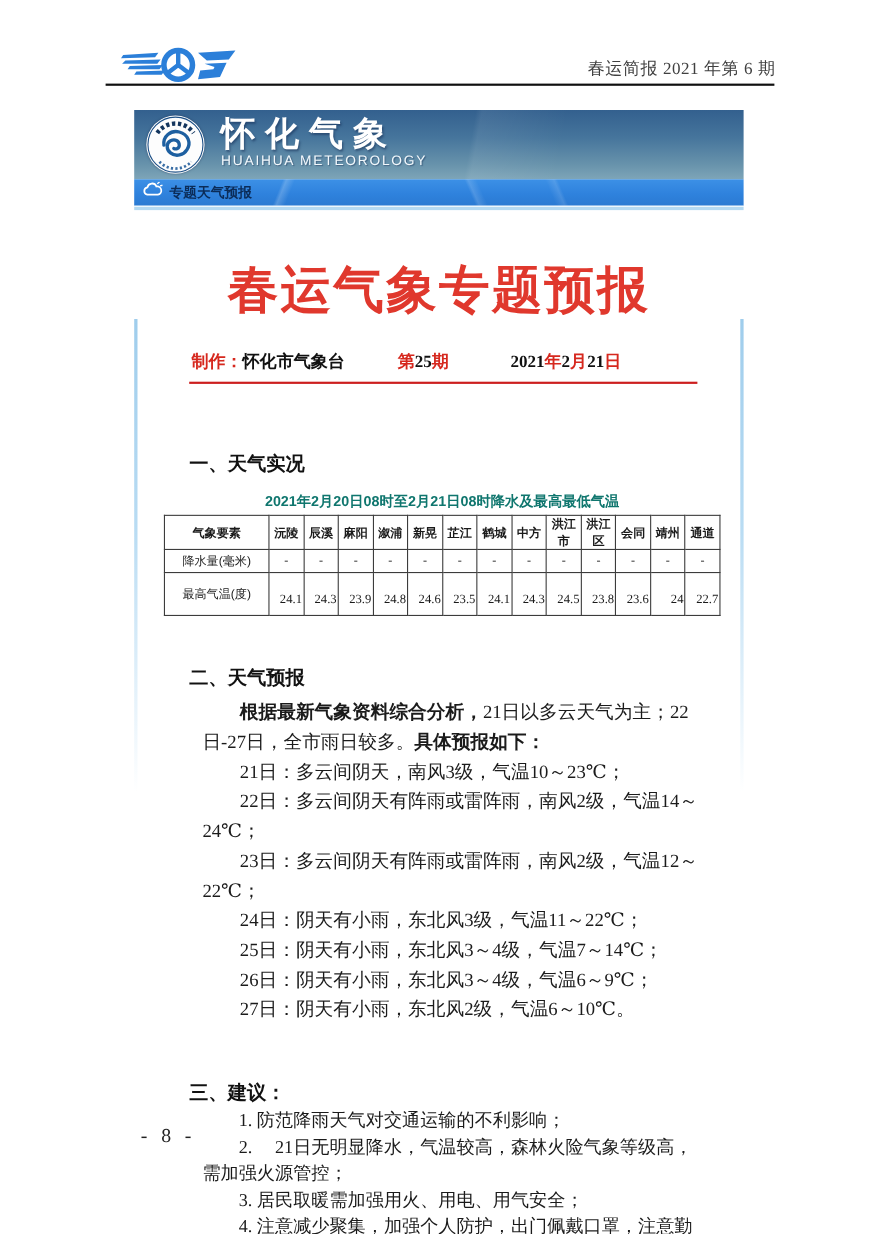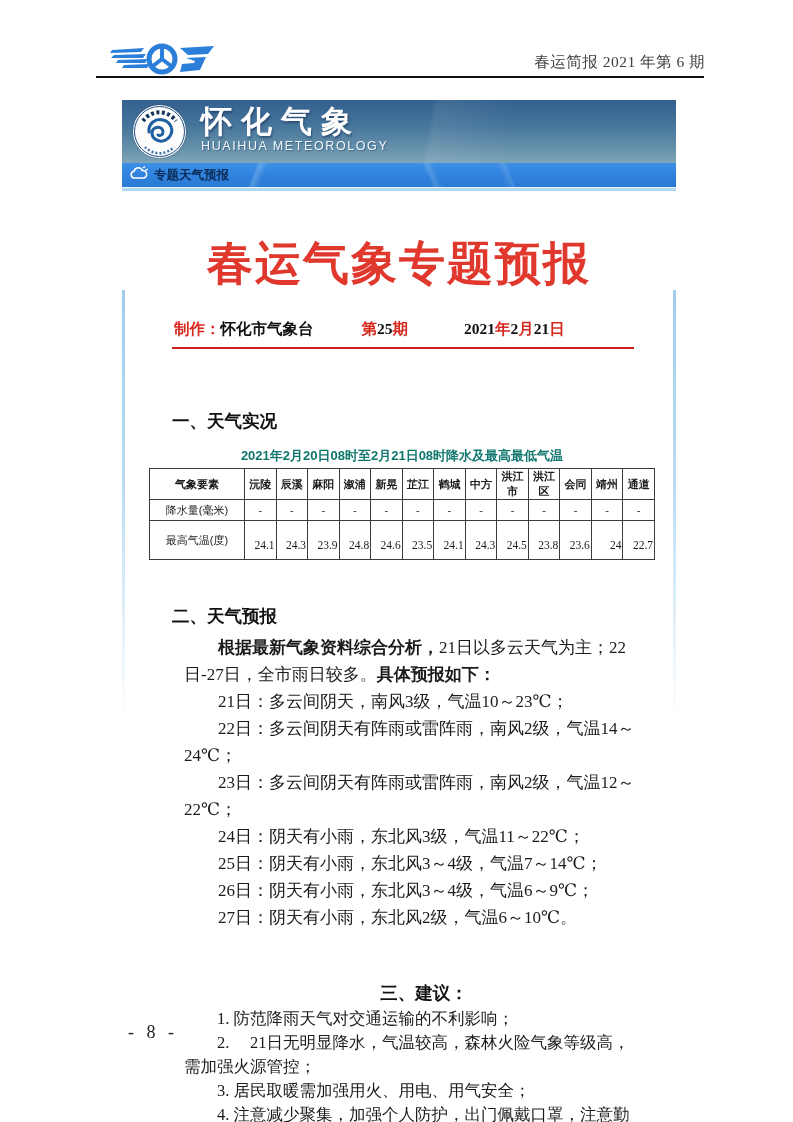--- a/index.html
+++ b/index.html
@@ -55,21 +55,21 @@
   .producer-row { display:flex; margin:27px 0 0 52px; font-size:15.5px; font-weight:bold; white-space:nowrap; }
   .red { color:#d6281e; }
   .blk { color:#111; }
   .producer-issue { margin-left:48px; }
   .producer-date { margin-left:56px; }
   .red-rule { height:2px; background:#cc1f1f; margin:7px 42px 0 50px; }
 
   .sec-heading { font-size:17.5px; font-weight:bold; color:#111; margin:0 0 0 50px; }
   .h-one { margin-top:60px; }
   .h-two { margin-top:44px; }
-  .h-three { margin-top:50px;text-align:center; }
+  .h-three { margin-top:50px; }
 
   .table-title { margin:14px 0 3px 27px; width:506px; text-align:center; font-weight:bold;
     font-size:13px; font-family:"Liberation Sans","DejaVu Sans",sans-serif; color:#0f766e; }
   table.wx { border-collapse:collapse; table-layout:fixed; margin-left:27px; width:506px;
     font-size:11px; }
   table.wx th, table.wx td { border:1px solid #3c3c3c; height:20px; padding:0 1px; overflow:hidden; }
   table.wx th { font-family:"Liberation Sans","DejaVu Sans",sans-serif; font-weight:bold; text-align:center; }
   table.wx td.rlabel { font-family:"Liberation Sans","DejaVu Sans",sans-serif; text-align:center; }
   table.wx td.vtop { text-align:right; vertical-align:top; font-size:11.5px; padding-left:3px; line-height:12px; padding-top:18px;margin-left:48px; }
   table.wx td.vcenter { text-align:center; }

